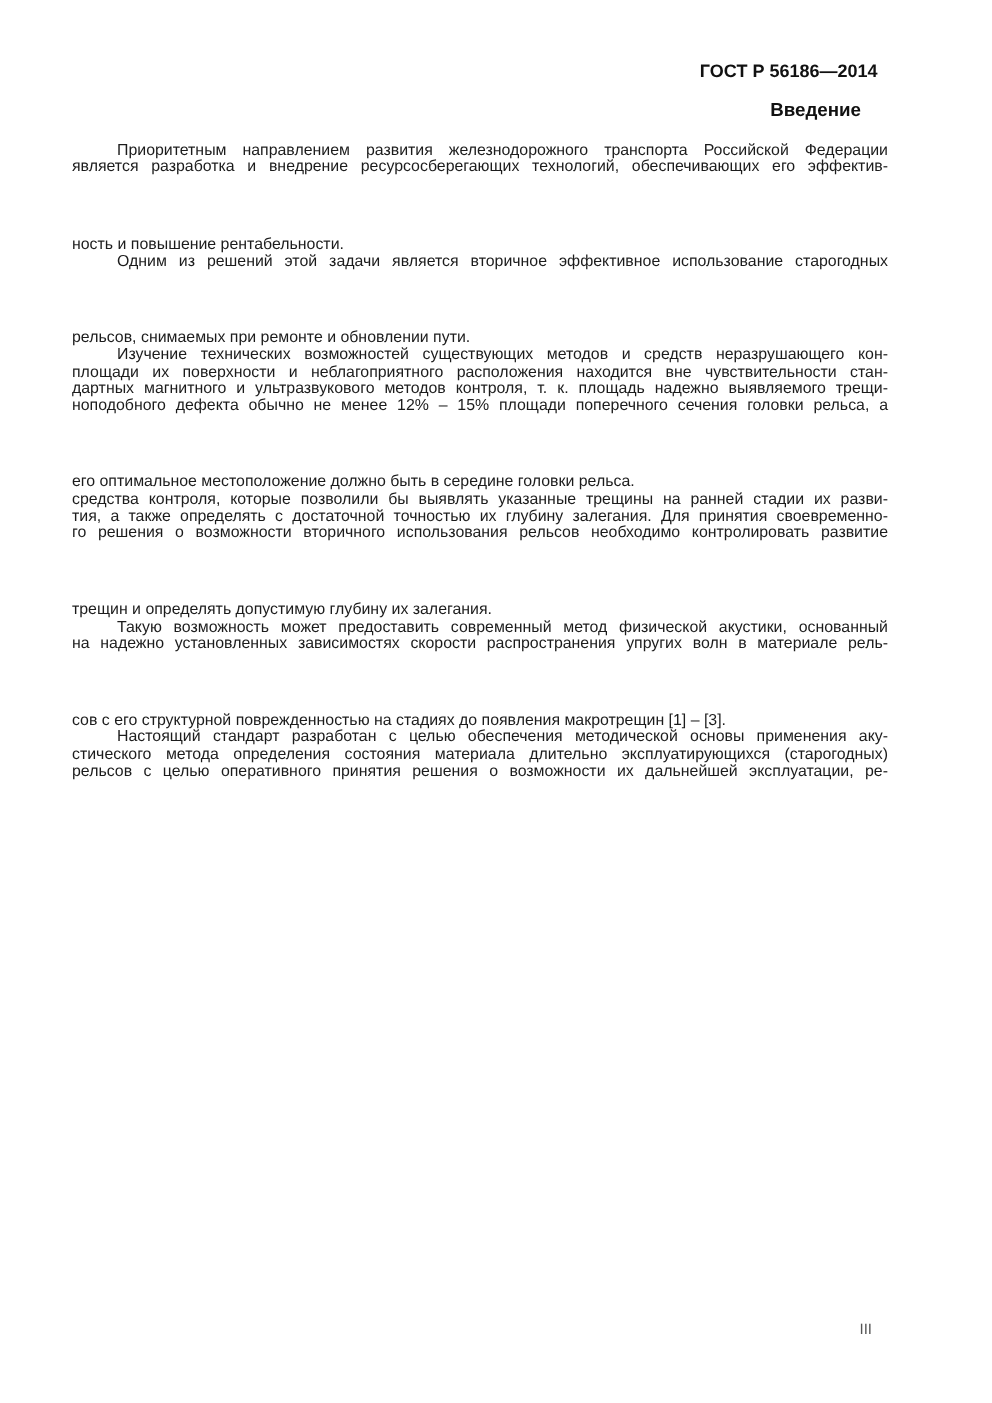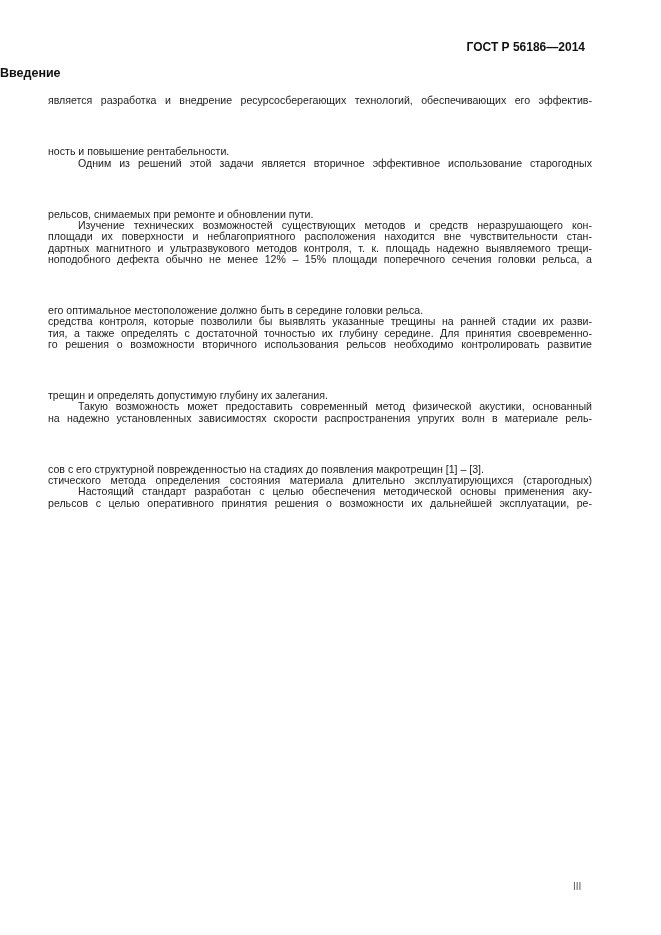--- a/index.html
+++ b/index.html
@@ -22,21 +22,21 @@
       font-size: 12px;
       font-weight: bold;
       letter-spacing: 0px;
       color: #111;
     }
     .section-title {
       position: absolute;
       top: 66px;
       left: 0;
       width: 574px;
-      text-align: left;
+      text-align: right;
       font-size: 12.5px;
       font-weight: bold;
       color: #111;
     }
     .body-text {
       position: absolute;
       top: 95px;
       left: 48px;
       width: 544px;
       font-size: 10.6px;
@@ -69,50 +69,51 @@
 </head>
 <body>
 
 <div class="header-code">ГОСТ Р 56186—2014</div>
 
 <div class="section-title">Введение</div>
 
 <div class="body-text">
 
   <div>
+    <span class="line first">Приоритетным направлением развития железнодорожного транспорта Российской Федерации</span>
     <span class="line">является разработка и внедрение ресурсосберегающих технологий, обеспечивающих его эффектив-</span>
     <span class="line last">ность и повышение рентабельности.</span>
   </div>
 
   <div>
     <span class="line first">Одним из решений этой задачи является вторичное  эффективное использование старогодных</span>
     <span class="line last">рельсов, снимаемых при ремонте и обновлении пути.</span>
   </div>
 
   <div>
     <span class="line first">Изучение технических возможностей существующих методов и средств неразрушающего кон-</span>
     <span class="line">площади их поверхности и неблагоприятного расположения находится вне чувствительности стан-</span>
     <span class="line">дартных магнитного и ультразвукового методов контроля, т. к. площадь надежно выявляемого трещи-</span>
     <span class="line">ноподобного дефекта обычно не менее 12% – 15% площади поперечного сечения головки рельса, а</span>
     <span class="line last">его оптимальное  местоположение должно быть в середине головки рельса.</span>
   </div>
 
   <div>
     <span class="line">средства контроля, которые позволили бы выявлять указанные трещины на ранней стадии их разви-</span>
-    <span class="line">тия, а также определять с достаточной точностью их глубину середине. Для принятия своевременно-</span>
+    <span class="line">тия, а также определять с достаточной точностью их глубину залегания. Для принятия своевременно-</span>
     <span class="line">го решения о возможности вторичного использования рельсов необходимо контролировать развитие</span>
     <span class="line last">трещин и определять допустимую глубину их залегания.</span>
   </div>
 
   <div>
     <span class="line first">Такую возможность может предоставить современный метод физической акустики, основанный</span>
     <span class="line">на надежно установленных зависимостях скорости распространения упругих волн в материале рель-</span>
     <span class="line last">сов с его структурной поврежденностью на стадиях до появления макротрещин [1] – [3].</span>
   </div>
 
   <div>
+    <span class="line first">Настоящий стандарт разработан с целью обеспечения методической основы применения аку-</span>
     <span class="line">стического метода определения состояния материала длительно эксплуатирующихся (старогодных)</span>
-    <span class="line first">Настоящий стандарт разработан с целью обеспечения методической основы применения аку-</span>
     <span class="line">рельсов с целью оперативного принятия решения о возможности их дальнейшей эксплуатации, ре-</span>
   </div>
 </div>
 
 <div class="page-number">III</div>
 
 </body></html>

